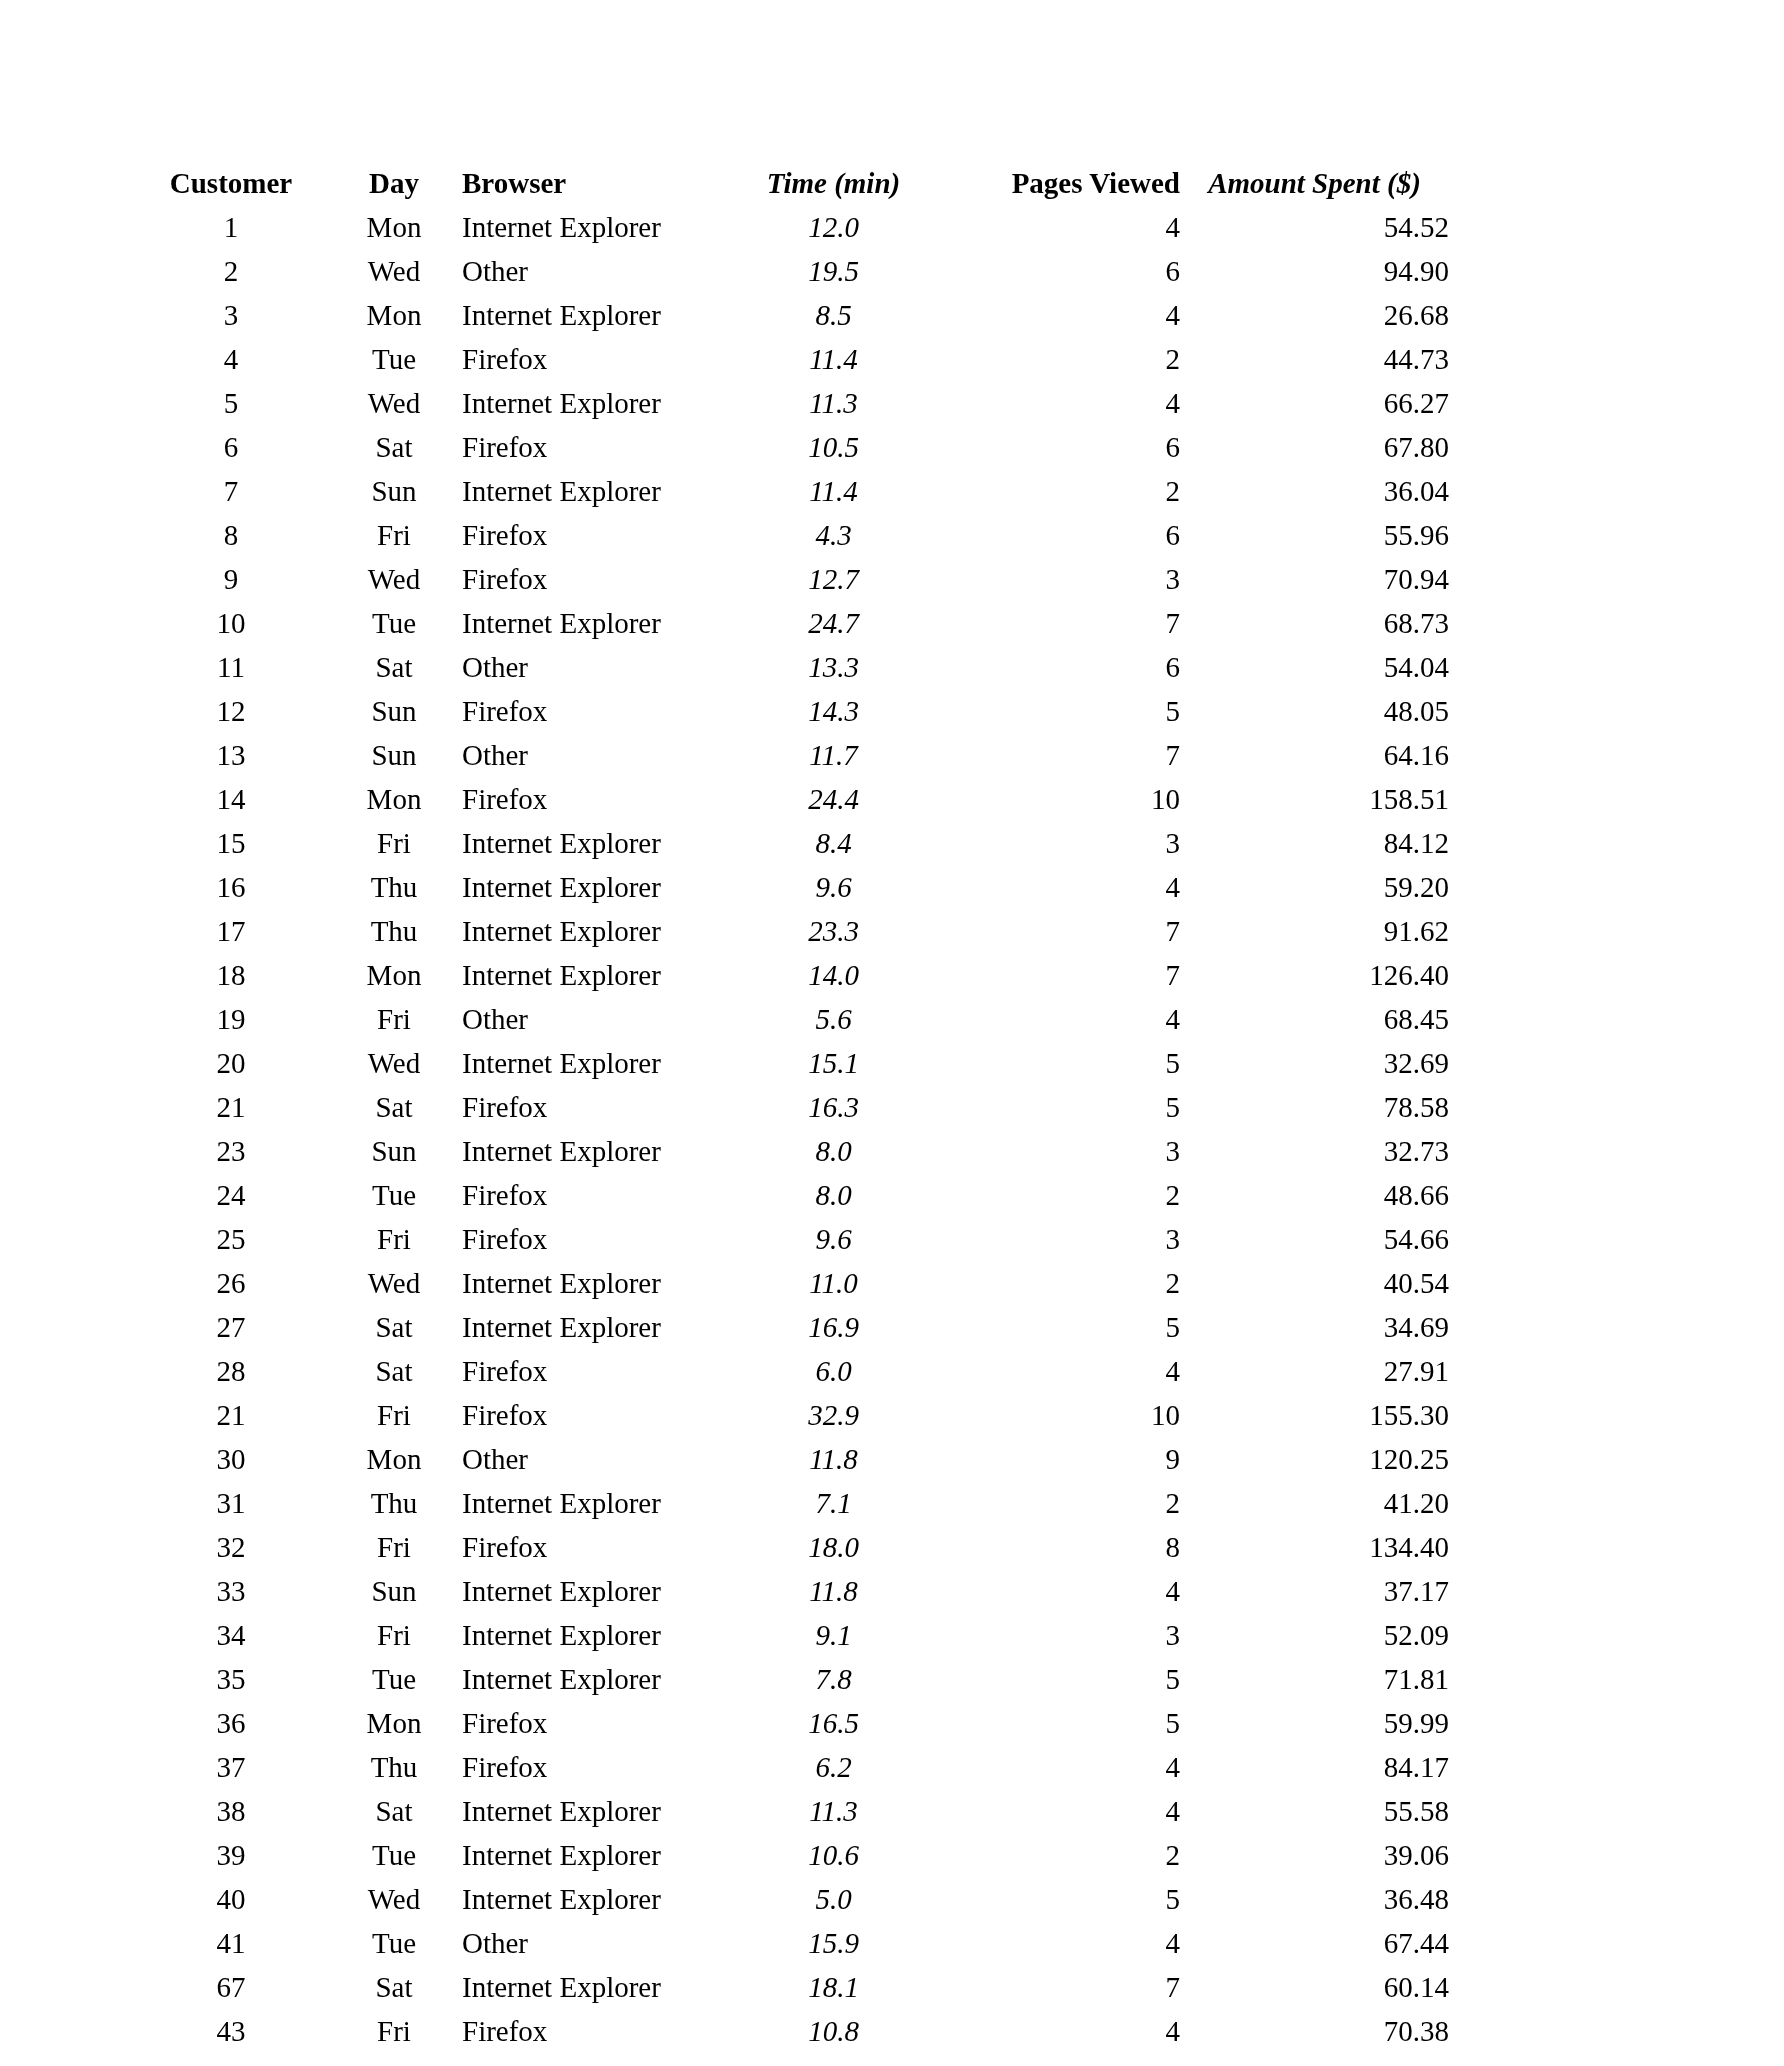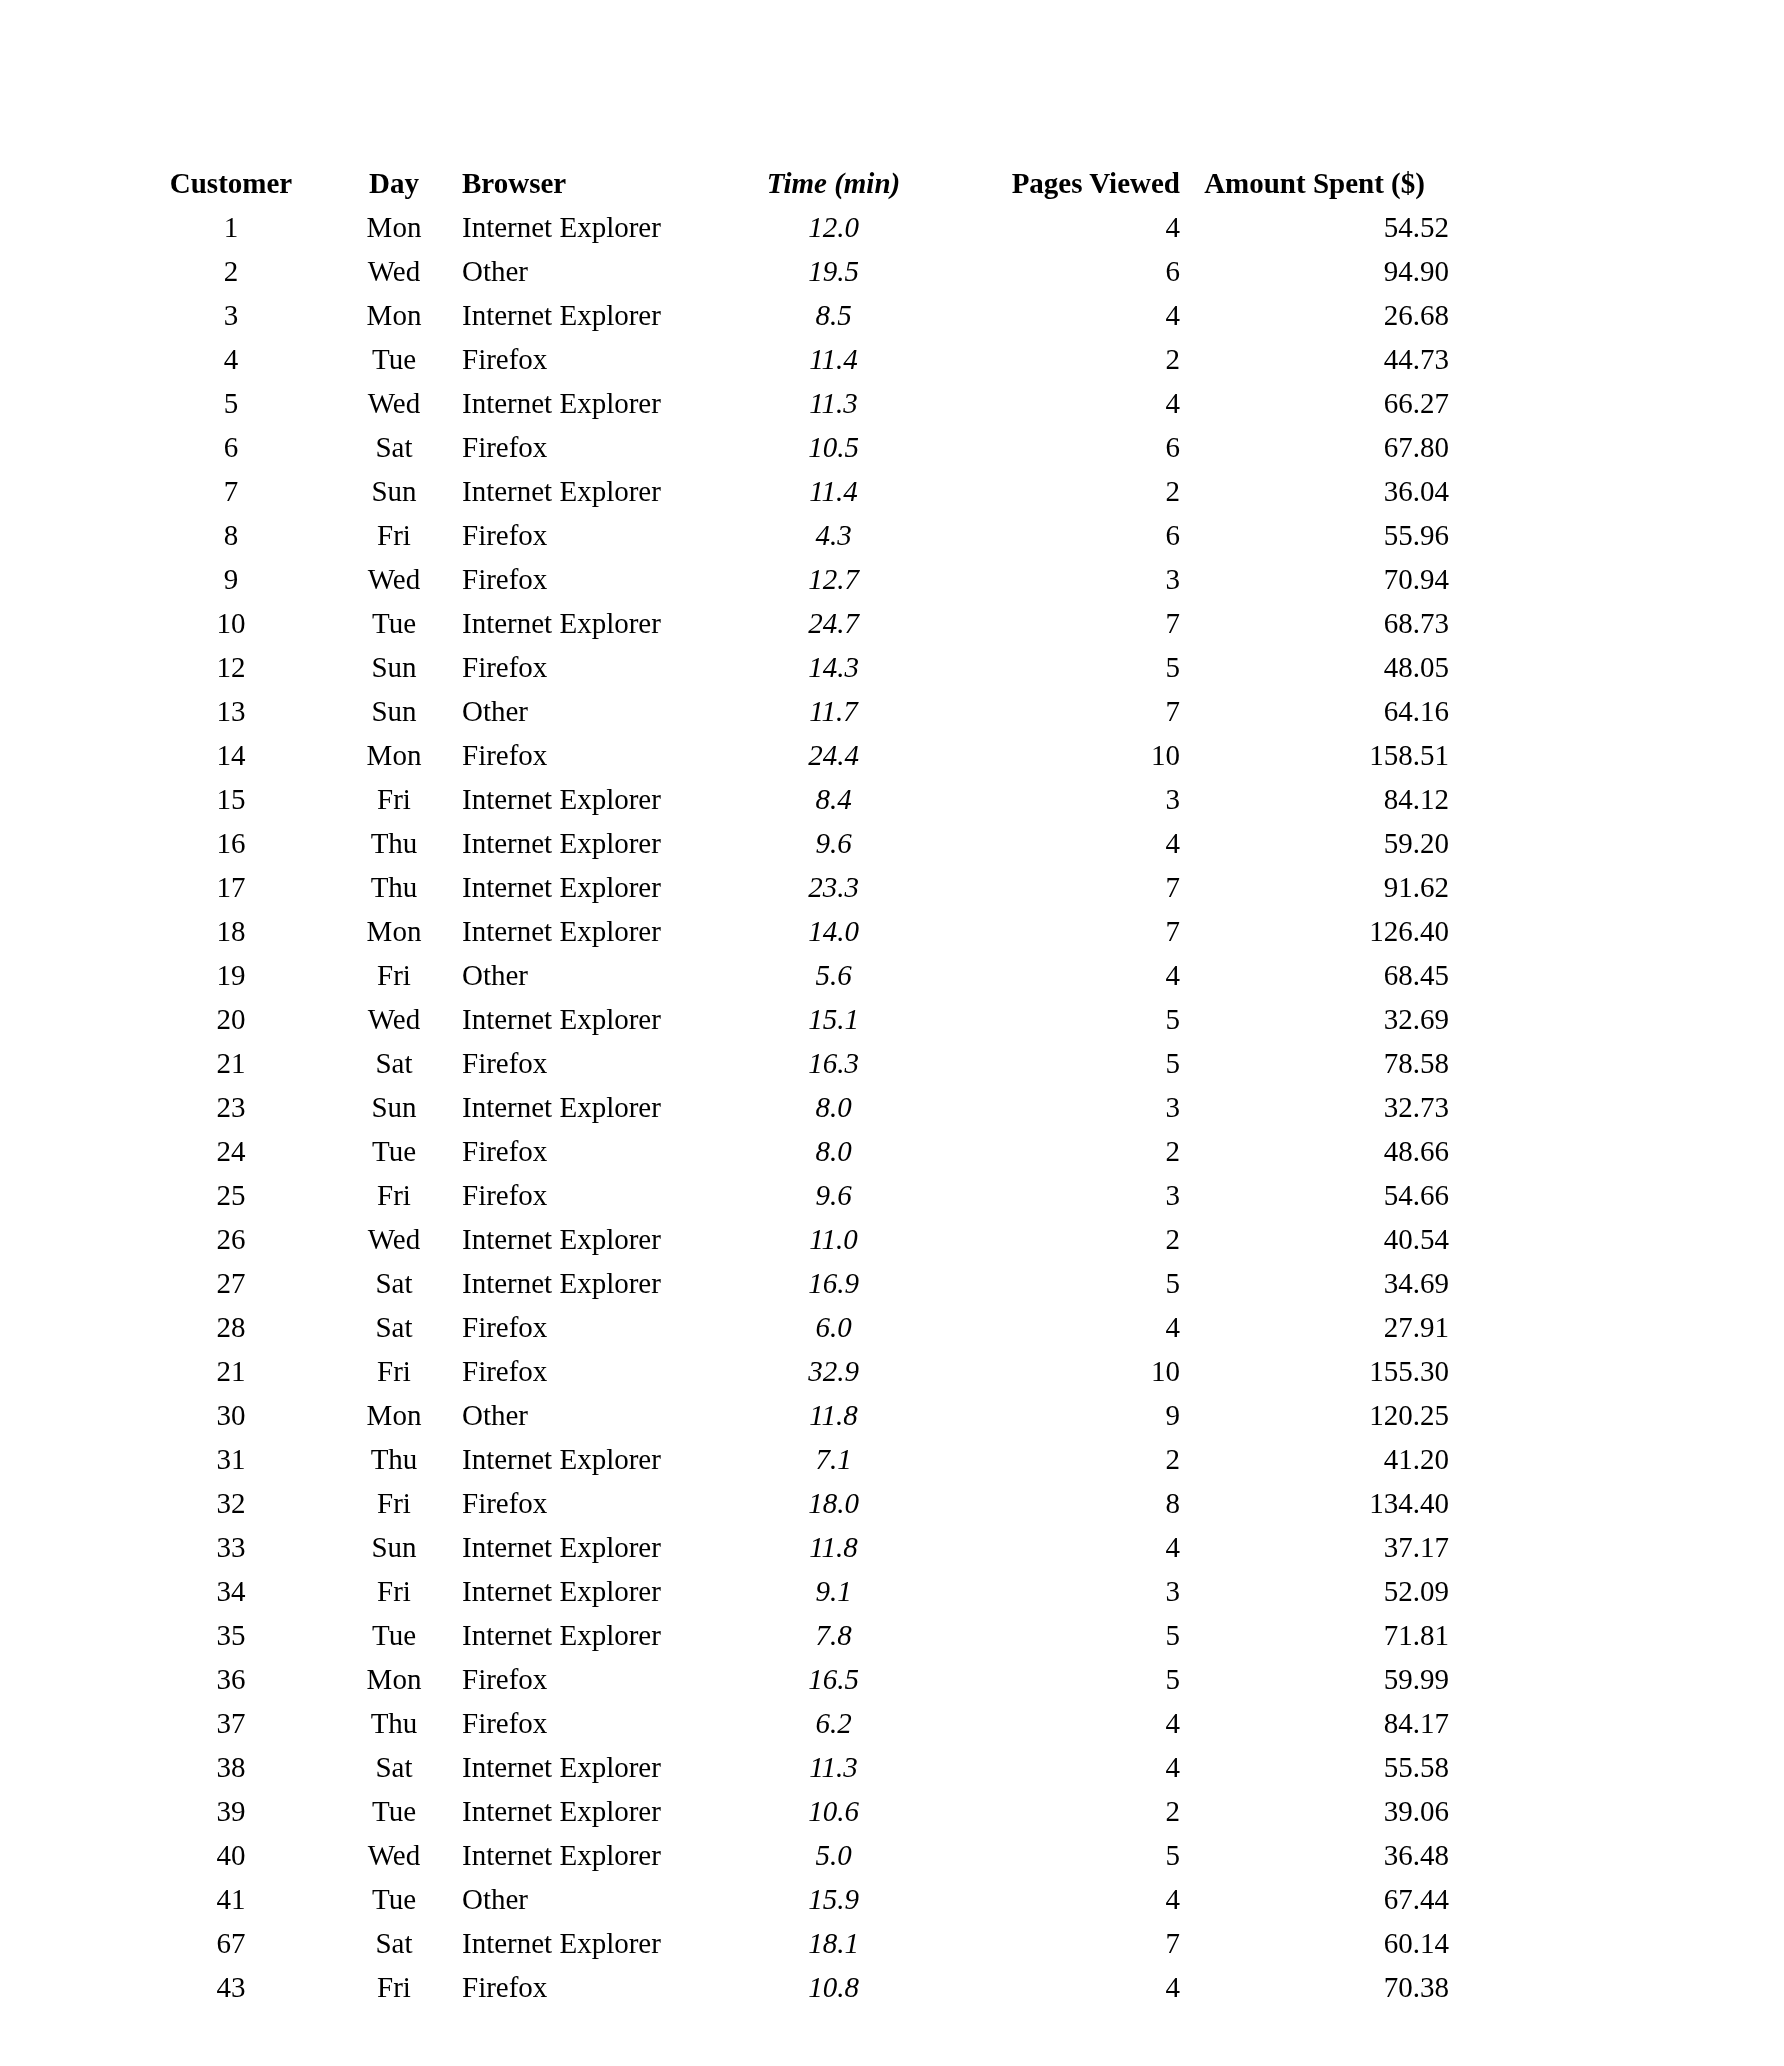--- a/index.html
+++ b/index.html
@@ -34,21 +34,21 @@
     white-space: nowrap;
   }
   table.data-table th { font-weight: bold; }
 
   
   th:nth-child(1), td:nth-child(1) { width: 190px; text-align: center; }
   th:nth-child(2), td:nth-child(2) { width: 136px; text-align: center; }
   th:nth-child(3), td:nth-child(3) { width: 256px; text-align: left; padding-left: 16.5px; margin-left: 6px; }
   th:nth-child(4), td:nth-child(4) { width: 231px; text-align: center; font-style: italic; }
   th:nth-child(5), td:nth-child(5) { width: 231px; text-align: right; }
-  th:nth-child(6)                  { width: 269px; text-align: center; }
+  th:nth-child(6)                  { width: 269px; text-align: center; font-style: italic; }
   td:nth-child(6)                  { width: 269px; text-align: right; padding-right: 83px; }
 </style>
 </head>
 <body>
 
 <div class="page">
   <table class="data-table">
     <thead>
       <tr id="header-row">
           <th>Customer</th>
@@ -134,20 +134,28 @@
         </tr>
         <tr>
           <td>10</td>
           <td>Tue</td>
           <td>Internet Explorer</td>
           <td>24.7</td>
           <td>7</td>
           <td>68.73</td>
         </tr>
         <tr>
+          <td>11</td>
+          <td>Sat</td>
+          <td>Other</td>
+          <td>13.3</td>
+          <td>6</td>
+          <td>54.04</td>
+        </tr>
+        <tr>
           <td>12</td>
           <td>Sun</td>
           <td>Firefox</td>
           <td>14.3</td>
           <td>5</td>
           <td>48.05</td>
         </tr>
         <tr>
           <td>13</td>
           <td>Sun</td>

